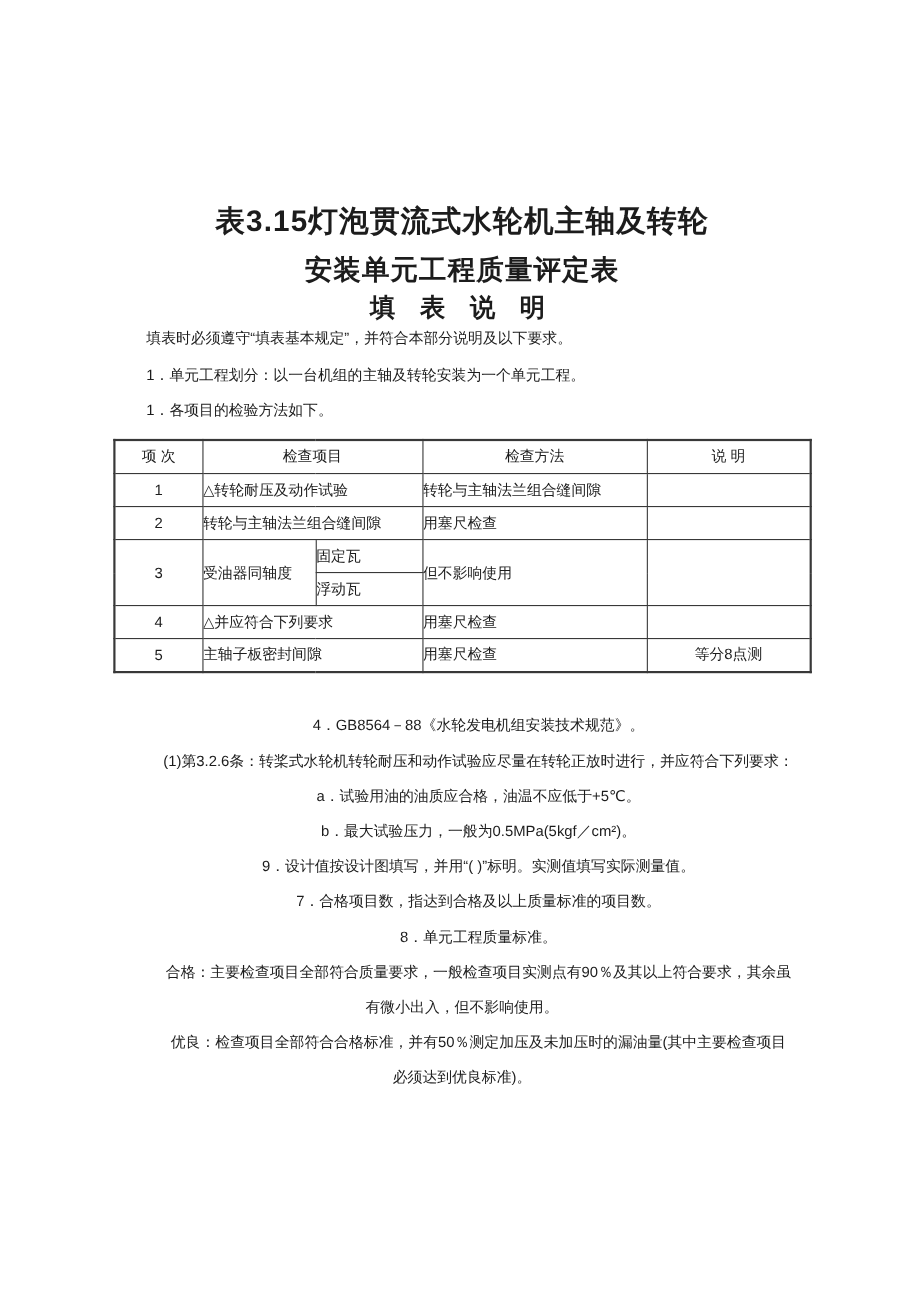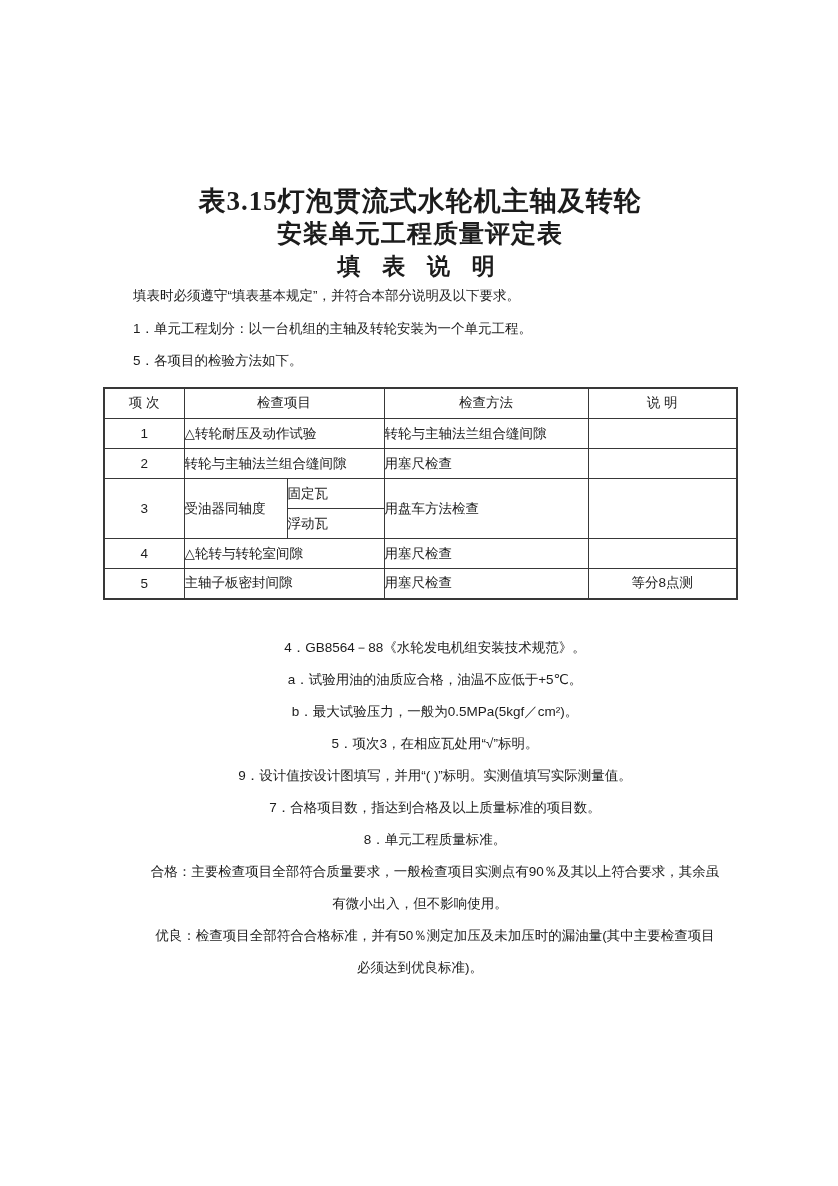--- a/index.html
+++ b/index.html
@@ -7,23 +7,23 @@
     position:relative;
     width:838px; height:1186px;
     margin:0 auto;
     background:#ffffff;
     font-family:"Liberation Sans","DejaVu Sans",sans-serif;
     color:#1c1c1c;
     overflow:hidden;
     box-sizing:border-box;
     padding:186px 101px 0 103px;
   }
-  .title { text-align:center; font-weight:bold; white-space:nowrap;font-family:Liberation Serif, serif; }
+  .title { text-align:center; font-weight:bold; white-space:nowrap; }
   .t1 { font-size:27px; line-height:30px; letter-spacing:1px; }
-  .t2 { font-size:25px; line-height:28px; margin-top:4px; letter-spacing:1px;text-align:center; }
+  .t2 { font-size:25px; line-height:28px; margin-top:16px; letter-spacing:1px;text-align:center; }
   .t3 { font-size:23px; line-height:26px; margin-top:6px; letter-spacing:8px; }
 
   .intro { }
   .line {
     font-size:13.5px;
     line-height:32.5px;
     white-space:nowrap;
   }
   .notes .line { line-height:32px; }
   .indent { padding-left:30px; }
@@ -58,21 +58,21 @@
 
 <div class="page">
 
   <div class="title t1">表3.15灯泡贯流式水轮机主轴及转轮</div>
   <div class="title t2">安装单元工程质量评定表</div>
   <div class="title t3">填 表 说 明</div>
 
   <div class="intro">
     <div class="line indent">填表时必须遵守“填表基本规定”，并符合本部分说明及以下要求。</div>
     <div class="line indent">1．单元工程划分：以一台机组的主轴及转轮安装为一个单元工程。</div>
-    <div class="line indent">5．各项目的检验方法如下。</div>
+    <div class="line indent">1．各项目的检验方法如下。</div>
   </div>
 
   <table class="check-table">
     <colgroup>
       <col style="width:80px">
       <col style="width:103px">
       <col style="width:97px">
       <col style="width:204px">
       <col style="width:149px">
     </colgroup>
@@ -92,46 +92,46 @@
       <tr class="r">
         <td class="c">2</td>
         <td class="pl19" colspan="2">转轮与主轴法兰组合缝间隙</td>
         <td class="pl13">用塞尺检查</td>
         <td class="c"></td>
       </tr>
       <tr class="r">
         <td class="c" rowspan="2">3</td>
         <td class="pl8" rowspan="2">受油器同轴度</td>
         <td class="pl10">固定瓦</td>
-        <td class="pl13" rowspan="2">用盘车方法检查</td>
+        <td class="pl13" rowspan="2">但不影响使用</td>
         <td class="c" rowspan="2"></td>
       </tr>
       <tr class="r">
         <td class="pl10">浮动瓦</td>
       </tr>
       <tr class="r">
         <td class="c">4</td>
-        <td class="pl19" colspan="2">△轮转与转轮室间隙</td>
+        <td class="pl19" colspan="2">△并应符合下列要求</td>
         <td class="pl13">用塞尺检查</td>
         <td class="c"></td>
       </tr>
       <tr class="r">
         <td class="c">5</td>
         <td class="pl19" colspan="2">主轴子板密封间隙</td>
         <td class="pl13">用塞尺检查</td>
         <td class="c">等分8点测</td>
       </tr>
     </tbody>
   </table>
 
   <div class="notes">
     <div class="line indent">4．GB8564－88《水轮发电机组安装技术规范》。</div>
+    <div class="line indent">(1)第3.2.6条：转桨式水轮机转轮耐压和动作试验应尽量在转轮正放时进行，并应符合下列要求：</div>
     <div class="line indent">a．试验用油的油质应合格，油温不应低于+5℃。</div>
     <div class="line indent">b．最大试验压力，一般为0.5MPa(5kgf／cm²)。</div>
-    <div class="line indent">5．项次3，在相应瓦处用“√”标明。</div>
     <div class="line indent">9．设计值按设计图填写，并用“( )”标明。实测值填写实际测量值。</div>
     <div class="line indent">7．合格项目数，指达到合格及以上质量标准的项目数。</div>
     <div class="line indent">8．单元工程质量标准。</div>
     <div class="line indent">合格：主要检查项目全部符合质量要求，一般检查项目实测点有90％及其以上符合要求，其余虽</div>
     <div class="line">有微小出入，但不影响使用。</div>
     <div class="line indent">优良：检查项目全部符合合格标准，并有50％测定加压及未加压时的漏油量(其中主要检查项目</div>
     <div class="line">必须达到优良标准)。</div>
   </div>
 
 </div>

